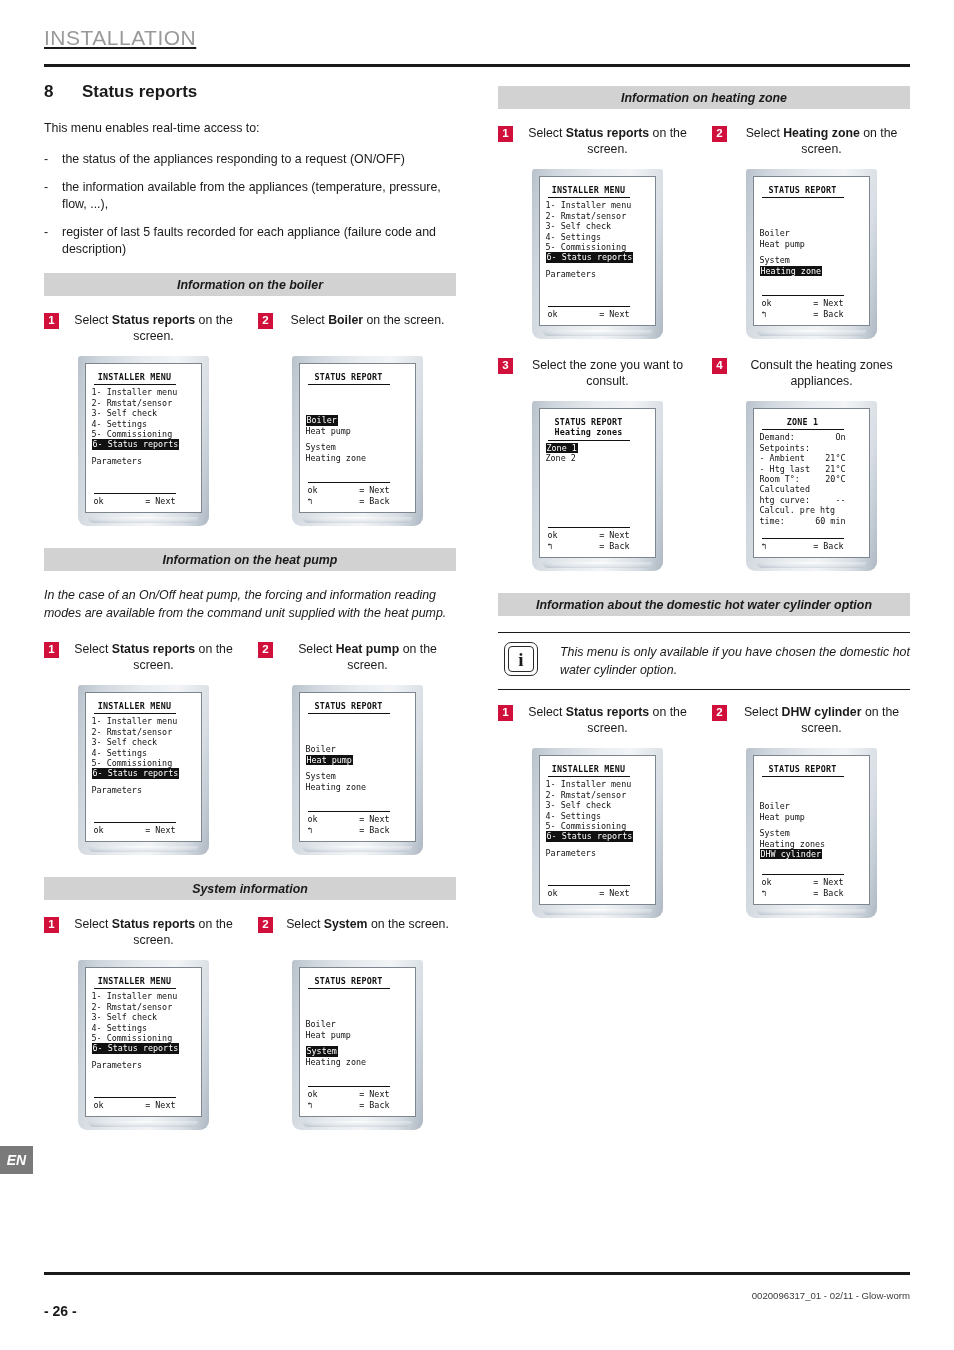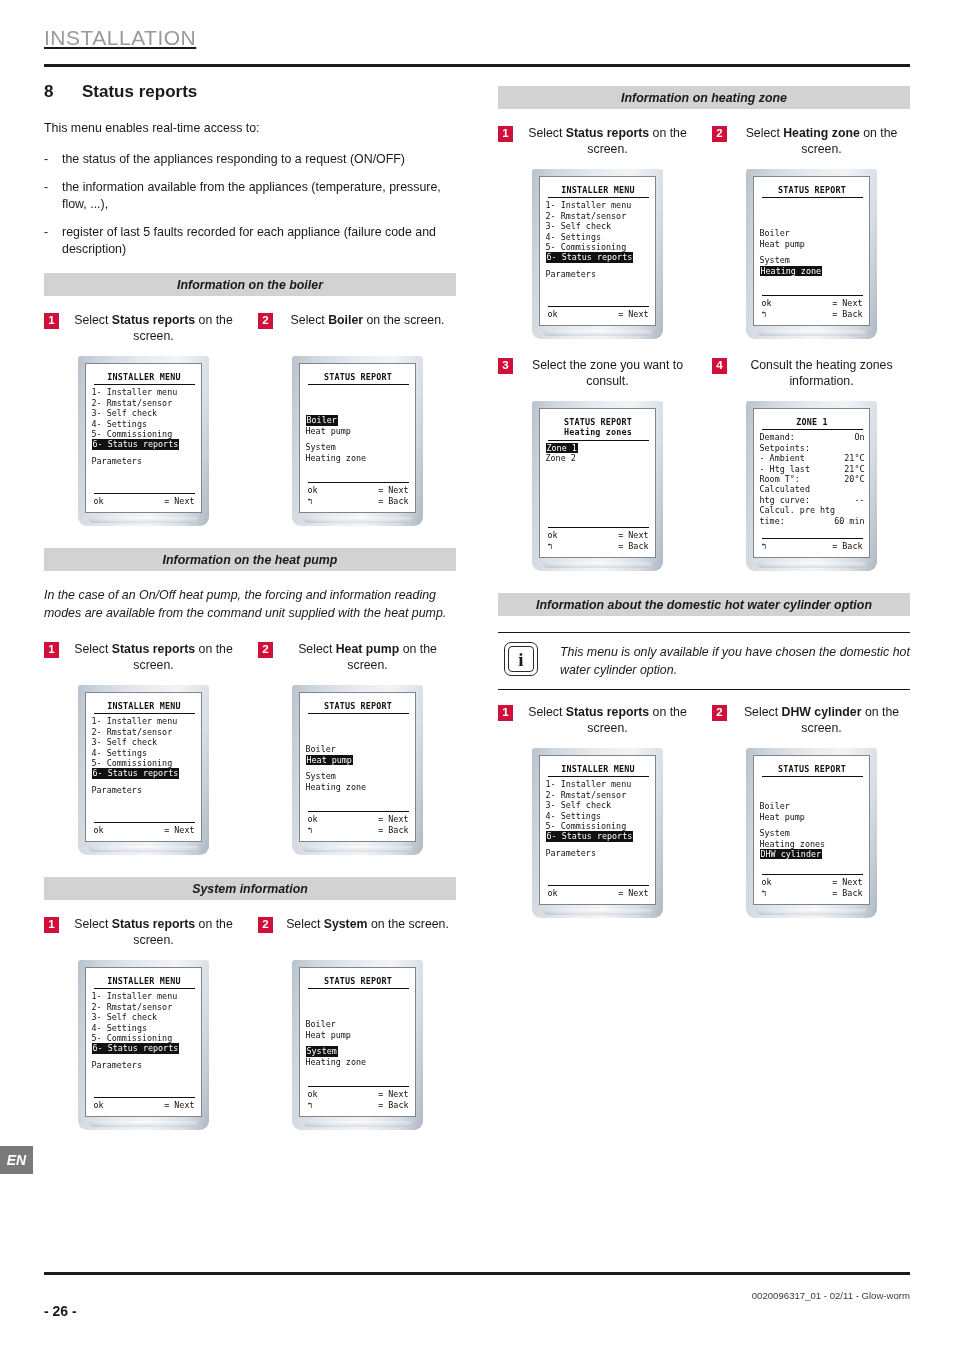--- a/index.html
+++ b/index.html
@@ -176,21 +176,21 @@
     content: "";
     position: absolute;
     left: 8%; right: 8%;
     bottom: 3px; height: 6px;
     background: radial-gradient(ellipse at 50% 0%, #ffffff 0%, #dfe4e9 60%, #b7c0ca 100%);
     border-radius: 0 0 8px 8px;
   }
   .screen {
     background: #ffffff;
     border: 1px solid #7d858e;
-    padding: 8px 4px 6px 6px;
+    padding: 8px 23px 6px 6px;
     font-family: "DejaVu Sans Mono", monospace;
     font-size: 8.4px;
     line-height: 10.4px;
     color: #111;
     position: relative;
     height: 150px;
     display: flex;
     flex-direction: column;
   }
 
@@ -578,21 +578,21 @@
               <span>= Back</span>
             </div>
           </div>
         </div>
       </div>
     </div>
 
     <div class="step">
       <div class="step-head">
         <span class="badge">4</span>
-        <span class="step-label">Consult the heating zones information.</span>
+        <span class="step-label">Consult the heating zones appliances.</span>
       </div>
       <div class="device">
         <div class="screen">
           <div class="scr-title">ZONE 1</div>
           <div class="scr-rule"></div>
           <div class="scr-body">
             <div class="scr-row">
               <span>Demand:</span>
               <span>On</span>
             </div>

